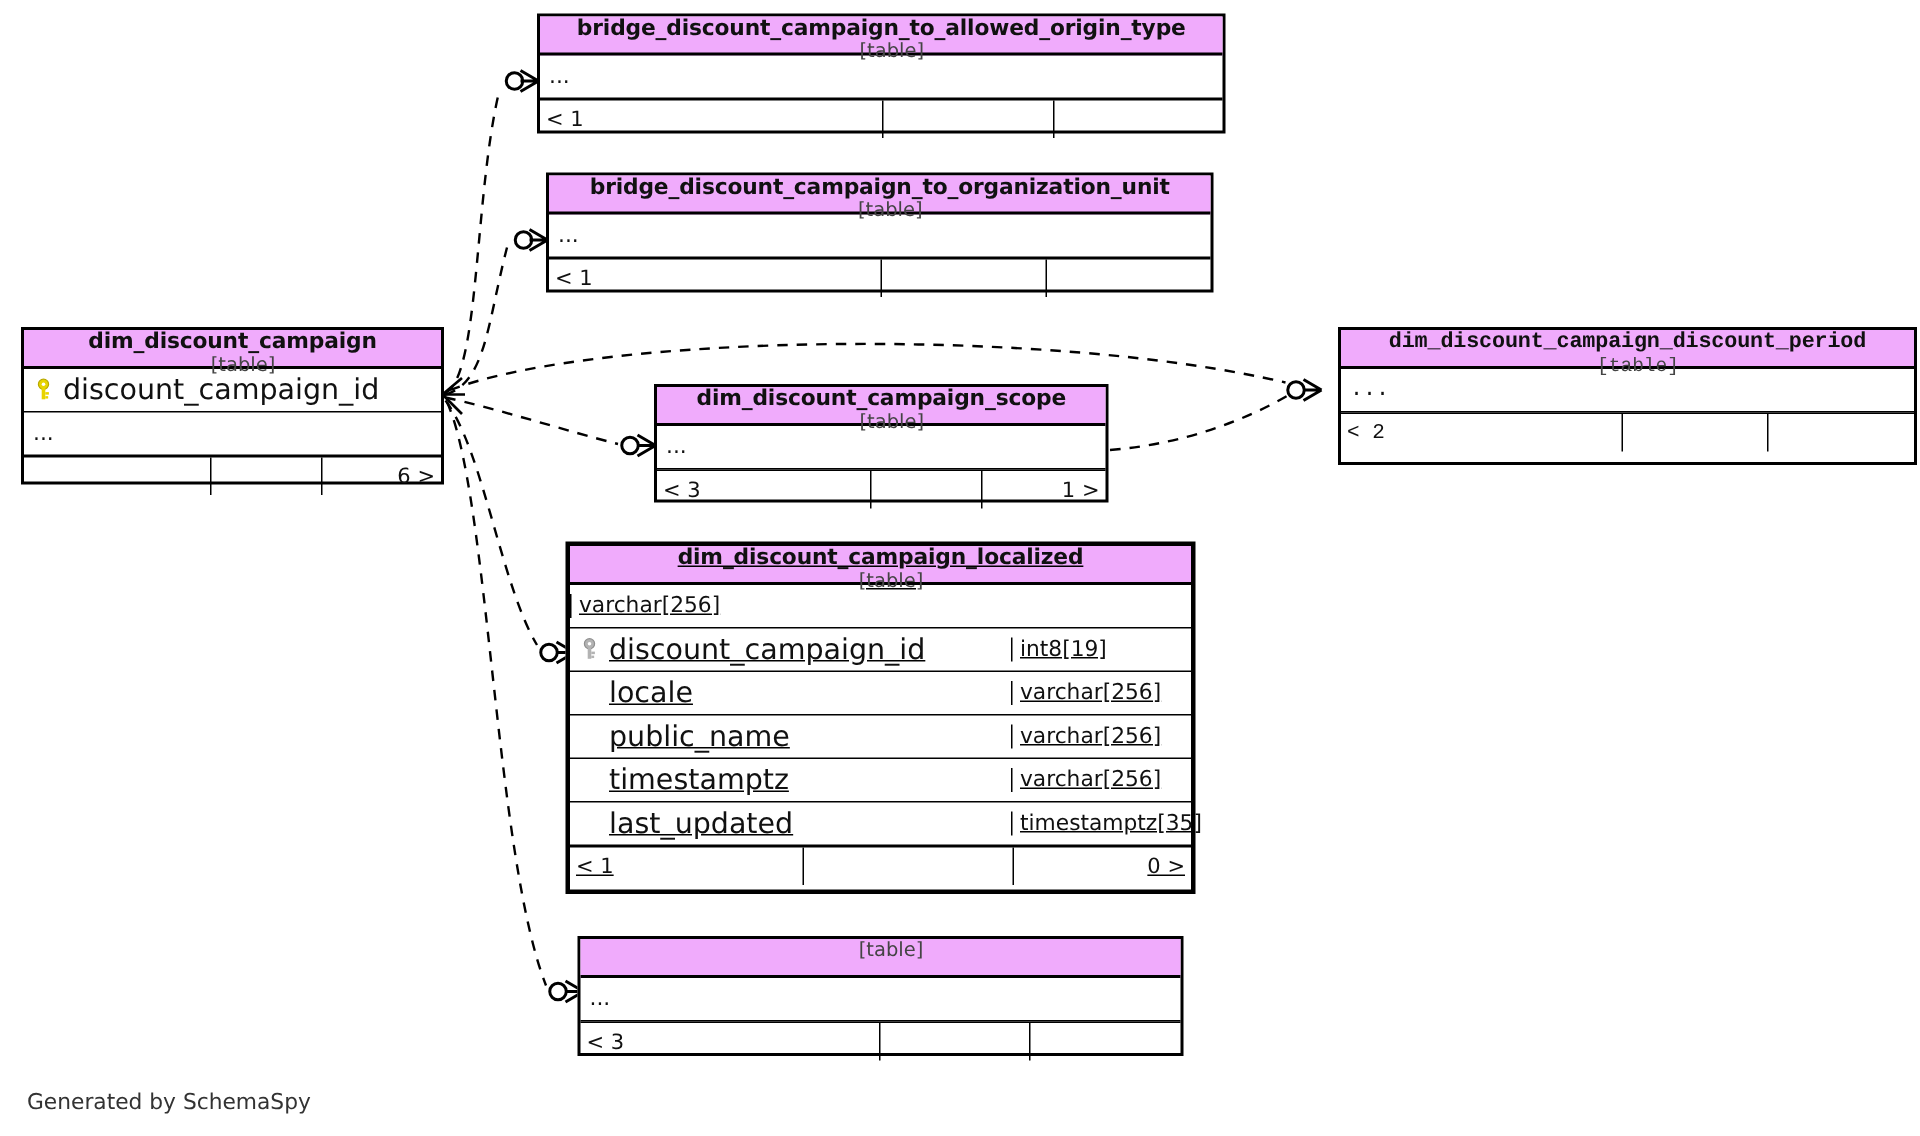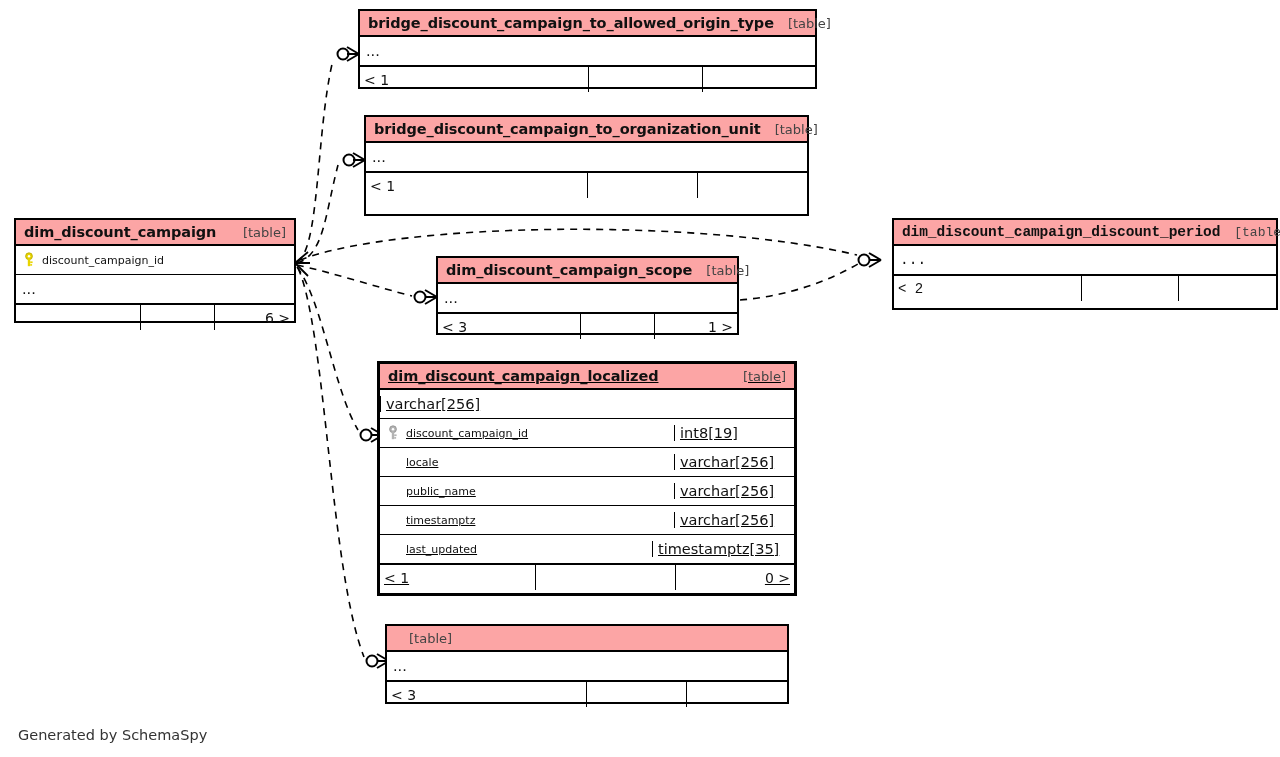--- a/index.html
+++ b/index.html
@@ -36,29 +36,30 @@
     background: #ffffff;
     border: 2px solid #000000;
     box-sizing: border-box;
   }
   .table-node.thick {
     border-width: 3px;
     text-decoration: underline;
   }
 
   .tbl-header {
-    background: #fca5a5;
+    background: #f0abfc;
     border-bottom: 2px solid #000000;
     display: flex;
     align-items: center;
     justify-content: space-between;
     padding: 0 8px;
     box-sizing: border-box;
     height: 26px;
     white-space: nowrap;
+    flex-direction: column;
   }
   .tbl-name {
     font-weight: bold;
     font-size: 14.5px;
     color: #111111;
     letter-spacing: -0.1px;
   }
   .tbl-kind {
     font-size: 13px;
     color: #444444;
@@ -72,21 +73,21 @@
     height: 29px;
     align-items: center;
   }
   .tbl-row:last-child { border-bottom: none; }
 
   .cell-name {
     flex: 1 1 auto;
     display: flex;
     align-items: center;
     padding-left: 6px;
-    font-size: 11px;
+    font-size: 19px;
     color: #111111;
     white-space: nowrap;
     overflow: hidden;
     box-sizing: border-box;
   }
   .cell-type {
     border-left: 1px solid #000000;
     padding-left: 5px;
     font-size: 14.5px;
     color: #111111;
@@ -213,21 +214,21 @@
       <span class="tbl-kind">[table]</span>
     </div>
     <div class="ellipsis-row">...</div>
     <div class="tbl-footer">
       <div class="foot-cell left" style="width:228px">&lt; 1</div>
       <div class="foot-cell mid" style="width:114px"></div>
       <div class="foot-cell right" style="flex:1"></div>
     </div>
   </div>
 
-  <div class="table-node" style="left:364px; top:115px; width:445px; height:101px;">
+  <div class="table-node" style="left:364px; top:115px; width:445px; height:80px;">
     <div class="tbl-header">
       <span class="tbl-name">bridge_discount_campaign_to_organization_unit</span>
       <span class="tbl-kind">[table]</span>
     </div>
     <div class="ellipsis-row">...</div>
     <div class="tbl-footer">
       <div class="foot-cell left" style="width:221px">&lt; 1</div>
       <div class="foot-cell mid" style="width:110px"></div>
       <div class="foot-cell right" style="flex:1"></div>
     </div>
@@ -334,21 +335,21 @@
         <span>timestamptz</span>
       </div>
       <div class="cell-type" style="width:120px">varchar[256]</div>
     </div>
 
     <div class="tbl-row">
       <div class="cell-name">
         <span class="key-spacer"></span>
         <span>last_updated</span>
       </div>
-      <div class="cell-type" style="width:142px">timestamptz[35]</div>
+      <div class="cell-type" style="width:120px">timestamptz[35]</div>
     </div>
 
     <div class="tbl-footer">
       <div class="foot-cell left" style="width:155px">&lt; 1</div>
       <div class="foot-cell mid" style="width:140px"></div>
       <div class="foot-cell right" style="flex:1">0 &gt;</div>
     </div>
   </div>
 
   <div class="table-node" style="left:385px; top:624px; width:404px; height:80px;">

